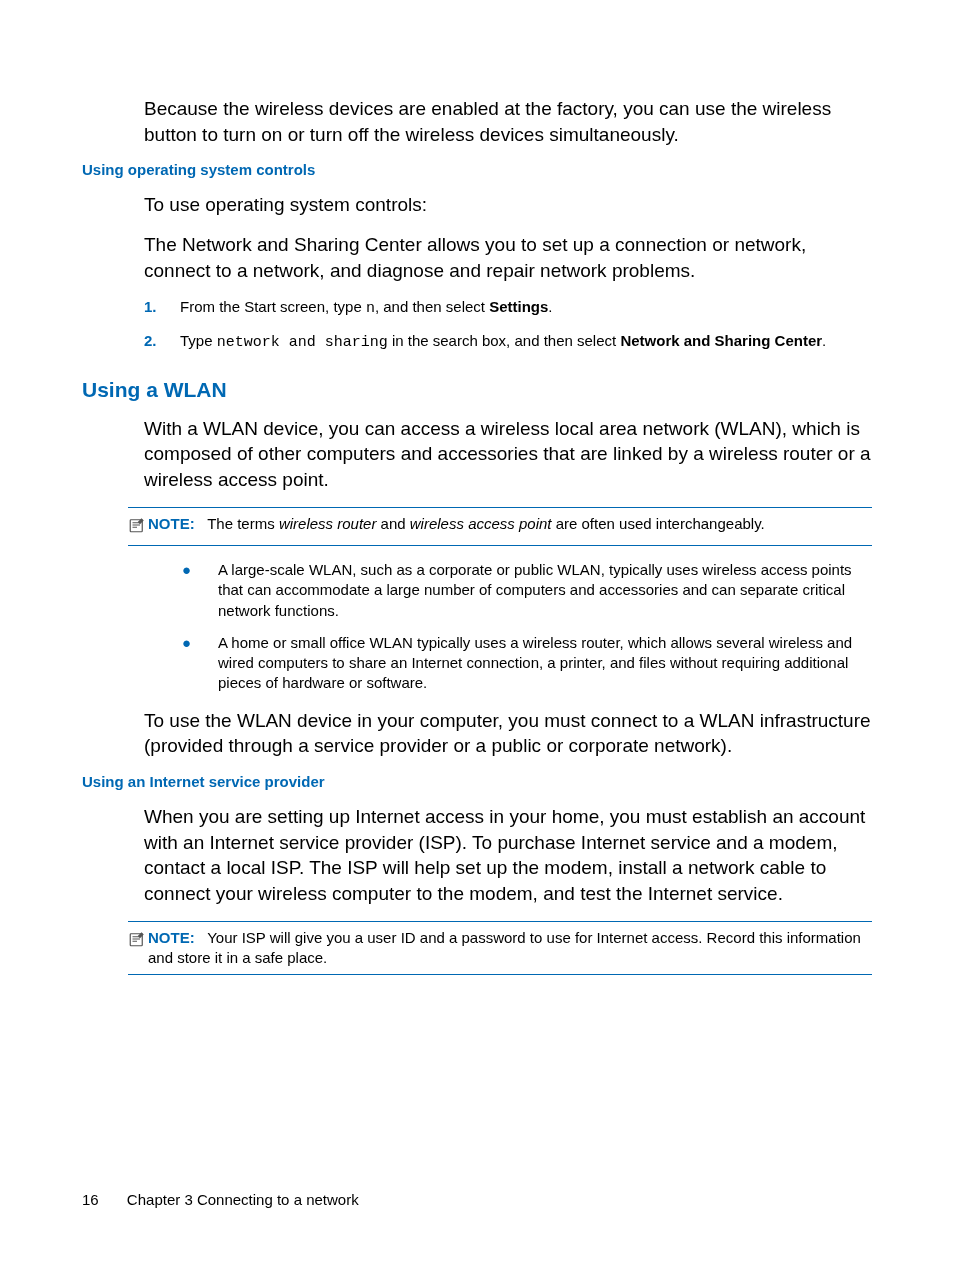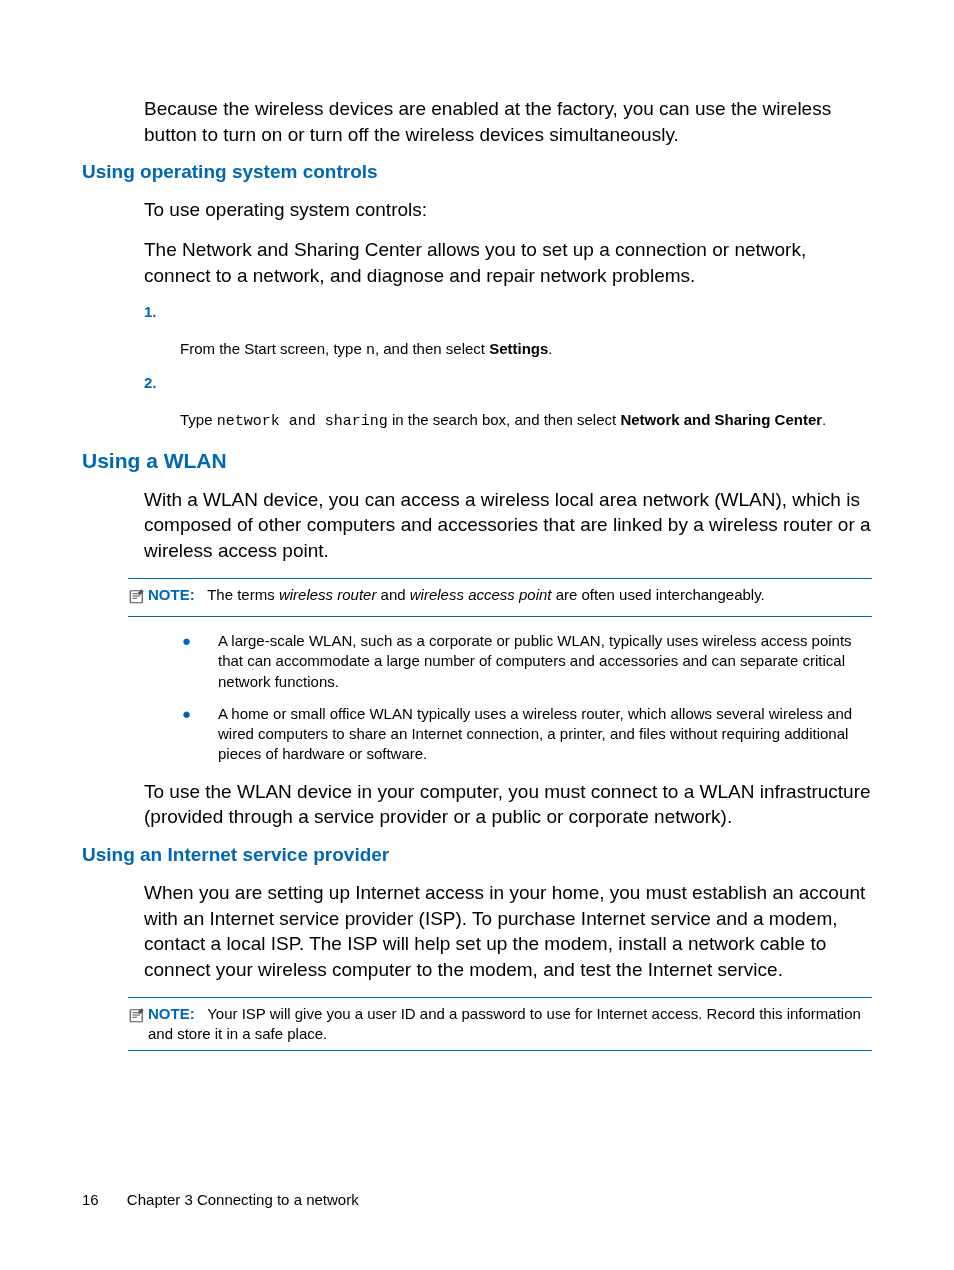--- a/index.html
+++ b/index.html
@@ -13,51 +13,51 @@
       padding: 96px 82px 60px 82px;
     }
     .content { width: 100%; }
     .para {
       font-size: 19px;
       line-height: 1.35;
       margin-bottom: 14px;
       padding-left: 62px;
     }
     h3 {
-      font-size: 19px;
+      font-size: 15px;
       font-weight: bold;
       color: #0068b3;
       margin-top: 6px;
       margin-bottom: 14px;
     }
     h2 {
       font-size: 21px;
       font-weight: bold;
       color: #0068b3;
-      margin-top: 16px;
+      margin-top: 24px;
       margin-bottom: 14px;
     }
     ol.steps {
       list-style: none;
       padding-left: 62px;
       margin-bottom: 14px;
     }
     ol.steps li {
       display: flex;
       font-size: 15px;
       line-height: 1.35;
       margin-bottom: 12px;
     }
     ol.steps li .num {
       color: #0068b3;
       font-weight: bold;
       width: 36px;
       flex-shrink: 0;
     }
-    ol.steps li .step-text { flex: 1; margin-top: 37px; }
+    ol.steps li .step-text { flex: 1; }
     ul.bullets {
       list-style: none;
       padding-left: 100px;
       margin-bottom: 14px;
     }
     ul.bullets li {
       display: flex;
       font-size: 15px;
       line-height: 1.35;
       margin-bottom: 12px;

